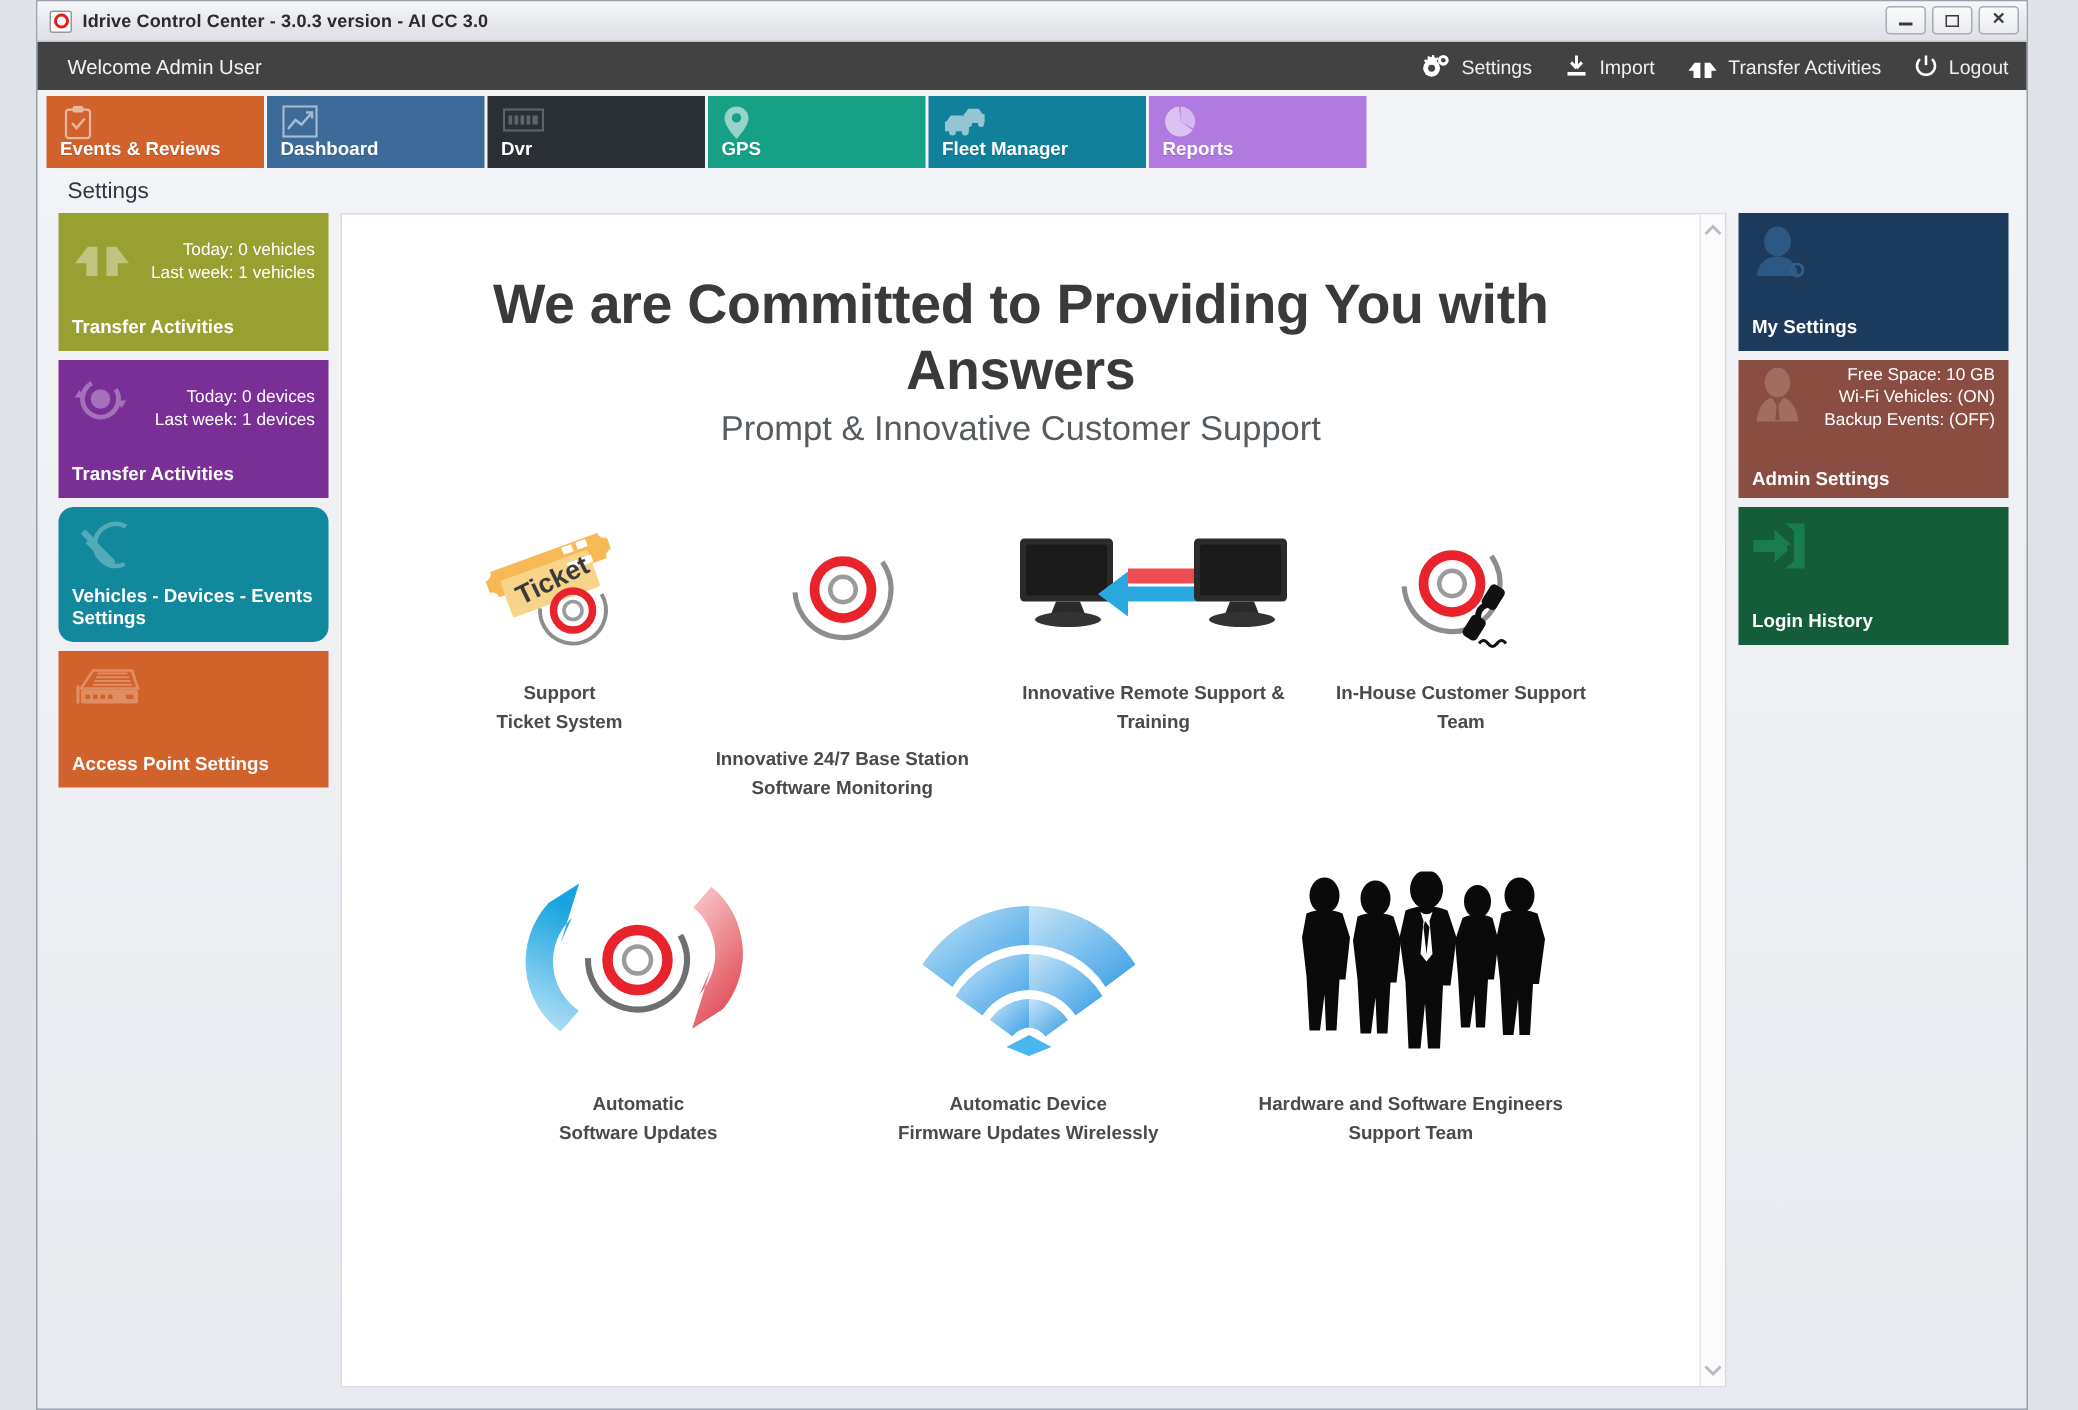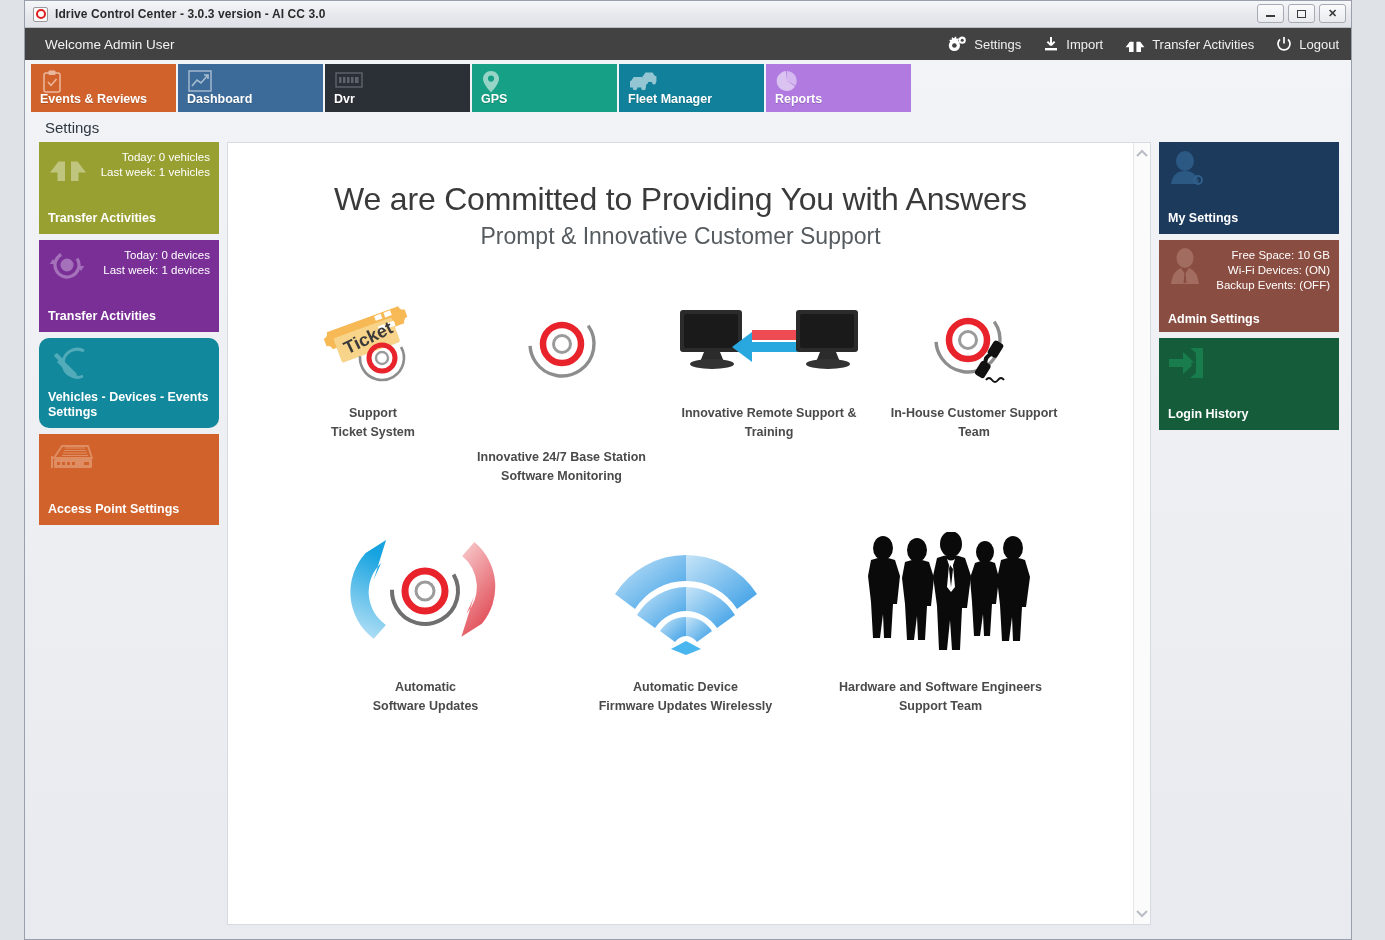--- a/index.html
+++ b/index.html
@@ -102,21 +102,21 @@
     min-height: 0;
   }
 
   
   .left-col { width: 180px; flex: 0 0 180px; display: flex; flex-direction: column; gap: 6px; }
   .panel-card {
     position: relative; color: #fff; cursor: pointer;
     padding: 8px 9px 8px 9px;
     display: flex; flex-direction: column;
   }
-  .panel-card .card-top { display: flex; align-items: flex-start; min-height: 40px; }
+  .panel-card .card-top { display: flex; align-items: flex-end; min-height: 40px; }
   .panel-card .card-icon { flex: 0 0 auto; opacity: 0.45; }
   .panel-card .card-stats {
     margin-left: auto; text-align: right;
     font-size: 11.5px; line-height: 15px; color: #ffffff;
   }
   .panel-card .card-title {
     font-size: 12.5px; font-weight: bold; color: #fff; margin-top: auto;
     line-height: 15px;
   }
 
@@ -137,21 +137,21 @@
     width: 17px; flex: 0 0 17px;
     background: #fbfbfb; border-left: 1px solid #e3e5e9;
     display: flex; flex-direction: column; align-items: center;
     justify-content: space-between; padding: 4px 0;
   }
   .sb-arrow { width: 13px; height: 13px; display: flex; align-items: center; justify-content: center; }
   .sb-arrow svg { display: block; }
 
   .promo { padding: 38px 20px 0 20px; text-align: center; }
   .promo-h1 {
-    font-size: 32px; font-weight: normal; color: #3a3a3a; letter-spacing: -0.2px;
+    font-size: 37px; font-weight: bold; color: #3a3a3a; letter-spacing: -0.2px;
     line-height: 1.18;
   }
   .promo-h2 { font-size: 23px; color: #555b5f; margin-top: 4px; }
 
   .feature-row { display: flex; justify-content: center; }
   .feature-row.row1 { margin-top: 46px; gap: 0; }
   .feature-row.row2 { margin-top: 40px; gap: 0; }
   .feature {
     display: flex; flex-direction: column; align-items: center;
     text-align: center;
@@ -599,21 +599,21 @@
         <div class="card-top">
           <span class="card-icon">
             <svg width="34" height="38" viewBox="0 0 34 38">
               <ellipse cx="17" cy="10" rx="8.5" ry="10" fill="#c09287"></ellipse>
               <path d="M3 36 q1.5 -13 10 -16 l4 6 l4 -6 q8.5 3 10 16 z" fill="#c09287"></path>
               <path d="M15.5 20 h3 l-1 5 l1 10 h-3 l1 -10 z" fill="#8a4d41"></path>
             </svg>
           </span>
           <div class="card-stats">
             <div>Free Space:  10 GB</div>
-            <div>Wi-Fi Devices: (ON)</div>
+            <div>Wi-Fi Vehicles: (ON)</div>
             <div>Backup Events: (OFF)</div>
           </div>
         </div>
         <div class="card-title">Admin Settings</div>
       </div>
 
       <div class="panel-card rc-3">
         <div class="card-top">
           <span class="card-icon">
             <svg width="38" height="34" viewBox="0 0 38 34">

